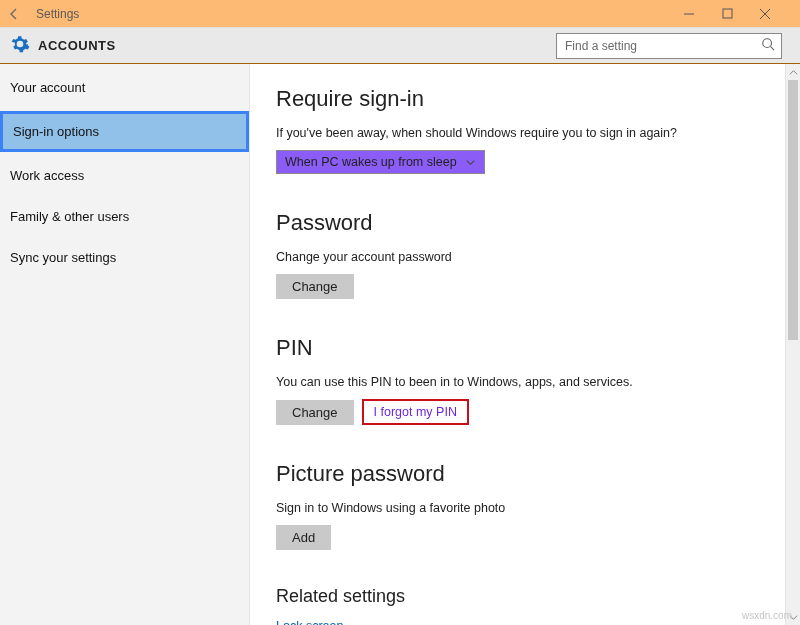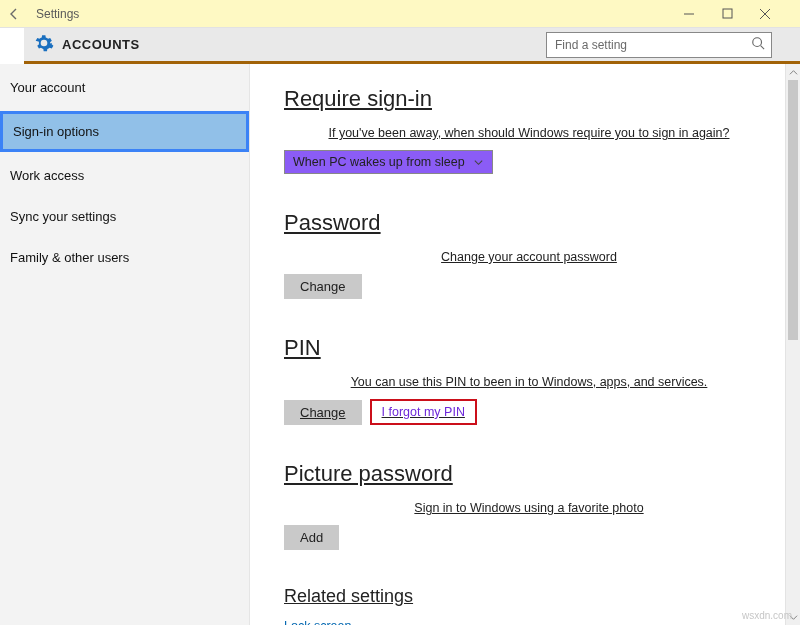--- a/index.html
+++ b/index.html
@@ -9,40 +9,39 @@
     color: #222;
     background: #fff;
     width: 800px;
     height: 625px;
     overflow: hidden;
     position: relative;
   }
   
   .titlebar {
     height: 28px;
-    background: #fef9c3;
+    background: #fdba74;
     display: flex;
     align-items: center;
     padding: 0 16px 0 6px;
     border-bottom: 1px solid #e2e2e2;
   }
   .titlebar .back svg { display:block; }
   .titlebar .title { margin-left: 14px; color:#5a5a5a; font-size:12px; }
   .titlebar .spacer { flex:1; }
   .winbtn { width: 38px; height: 28px; display:flex; align-items:center; justify-content:center; }
   .winbtn svg { display:block; }
   
   .headerrow {
     background: #e9e9e9;
     height: 36px;
     display:flex;
     align-items:center;
-    padding: 0 28px 0 10px;
-    border-bottom: 3px solid #a16207;
-    margin-left: 24px;
+    padding: 0 18px 0 10px;
+    border-bottom: 1px solid #a16207;
   }
   .headerrow .accounts-lbl {
     font-weight:600;
     letter-spacing: .5px;
     font-size:13px;
     margin-left:8px;
     color:#222;
   }
   .headerrow .spacer { flex:1; }
   .searchbox {
@@ -52,21 +51,21 @@
     background:#fff;
     display:flex;
     align-items:center;
     padding:0 6px 0 8px;
   }
   .searchbox input {
     flex:1; border:0; outline:0; font-size:12px; color:#333; background:transparent;
   }
   .searchbox input::placeholder { color:#6a6a6a; }
   
-  .cols { display:flex; height: calc(625px - 28px - 36px); gap: 8px; }
+  .cols { display:flex; height: calc(625px - 28px - 36px); }
   .sidebar {
     width: 250px;
     background:#f3f3f3;
     border-right:1px solid #e5e5e5;
     padding-top:6px;
   }
   .navitem {
     padding: 10px 12px 10px 10px;
     font-size:13px;
     color:#111;
@@ -87,33 +86,32 @@
   h2.section {
     font-weight:400;
     font-size:22px;
     color:#222;
     margin-bottom:14px;
   }
   .desc {
     font-size:12.5px;
     color:#222;
     margin-bottom:10px;
-    text-align:center;
   }
   .dropdown {
     display:inline-flex;
     align-items:center;
     border:1px solid #888;
     padding:4px 8px;
     font-size:12.5px;
     background:#8b5cf6;
     gap:8px;
   }
   .dropdown svg { display:block; }
-  .block { margin-bottom:36px;text-decoration:underline; }
+  .block { margin-bottom:36px; }
   .graybtn {
     display:inline-block;
     background:#c9c9c9;
     padding:5px 16px;
     font-size:13px;
     color:#222;
     border:0;
   }
   .linklabel {
     display:inline-block;
@@ -195,22 +193,22 @@
         </svg>
     </span>
   </div>
 </div>
 
 <div class="cols">
   <div class="sidebar">
     <div class="navitem">Your account</div>
     <div class="navitem selected highlighted">Sign-in options</div>
     <div class="navitem">Work access</div>
+    <div class="navitem">Family &amp; other users</div>
     <div class="navitem">Sync your settings</div>
-    <div class="navitem">Family &amp; other users</div>
   </div>
 
   <div class="main">
 
     <div class="block">
       <h2 class="section">Require sign-in</h2>
       <div class="desc">If you've been away, when should Windows require you to sign in again?</div>
       <div class="dropdown">
         <span>When PC wakes up from sleep</span>
         <span>

